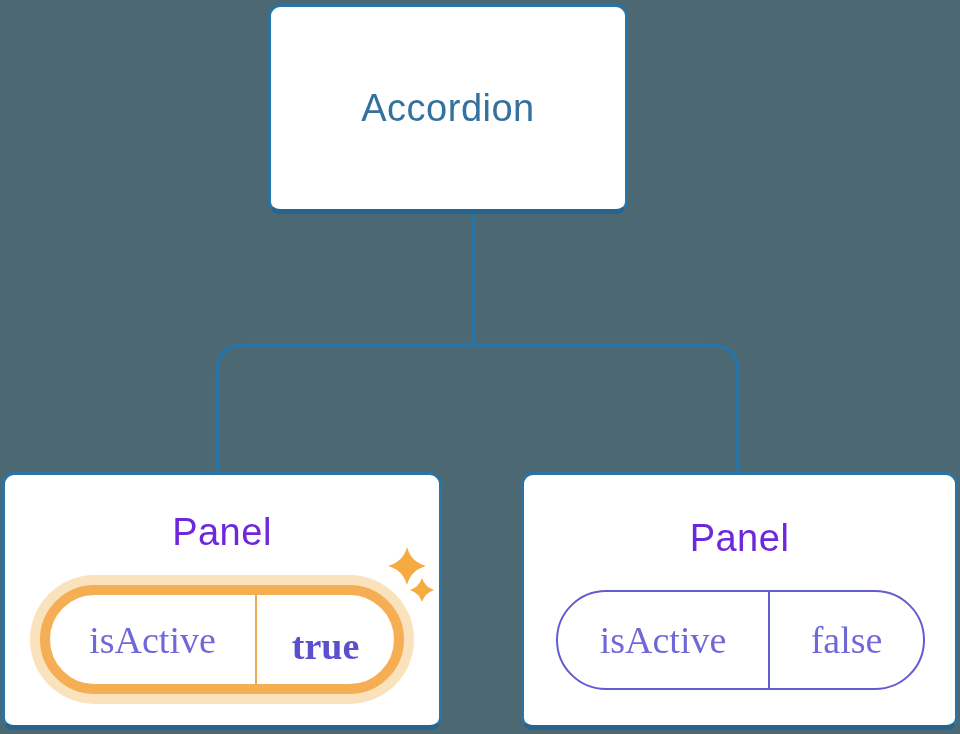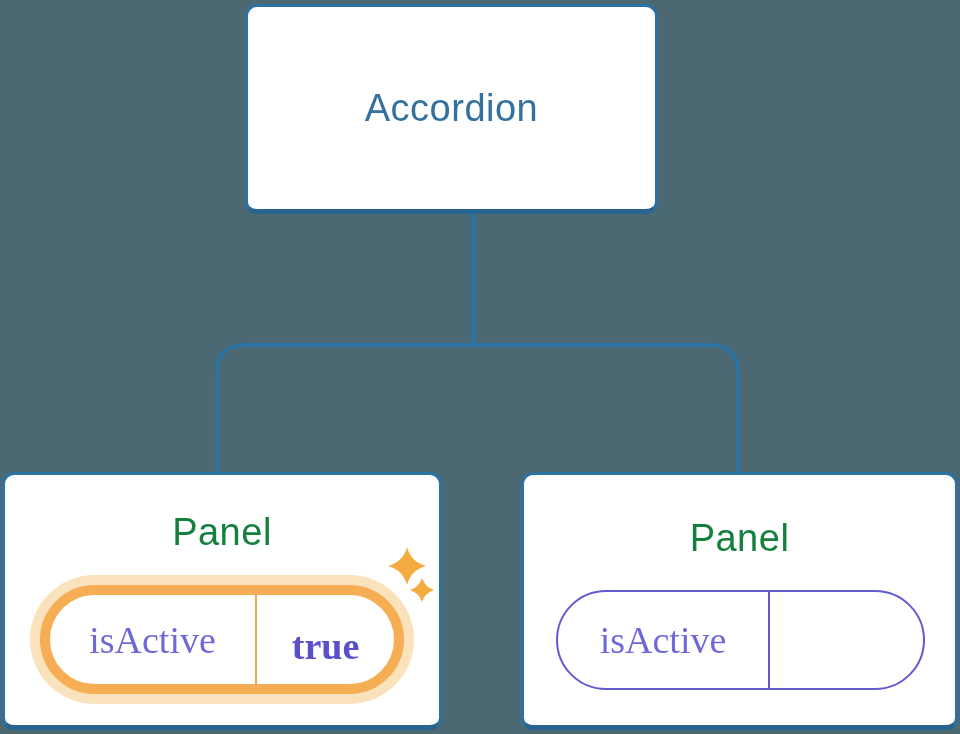--- a/index.html
+++ b/index.html
@@ -27,23 +27,23 @@
   .node {
     position: absolute;
     background: #ffffff;
     border: 3px solid #2B73A3;
     border-bottom-width: 5px;
     border-bottom-color: #27648F;
     border-radius: 12px;
     box-sizing: border-box;
   }
   .accordion-node {
-    left: 245px;
+    left: 268px;
     top: 4px;
-    width: 413px;
+    width: 360px;
     height: 210px;
     display: flex;
     align-items: center;
     justify-content: center;
     text-align: right;
   }
   .node-label {
     color: #33719E;
     font-size: 38px;
     font-weight: 500;
@@ -59,21 +59,21 @@
     left: 521px;
     top: 472px;
     width: 437px;
     height: 258px;
   }
   .panel-title {
     position: absolute;
     left: 0;
     width: 100%;
     text-align: center;
-    color: #15803d;
+    color: #6d28d9;
     font-size: 38px;
     font-weight: 500;
     letter-spacing: 0.5px;
   }
   .panel-left .panel-title { top: 36px; }
   .panel-right .panel-title { top: 42px; }
 
   .state-pill {
     position: absolute;
     background: #ffffff;
@@ -159,16 +159,17 @@
       <path d="M0,-12 Q3,-3 12,0 Q3,3 0,12 Q-3,3 -12,0 Q-3,-3 0,-12 Z" fill="#F5AB40"></path>
     </svg>
   </div>
 
   <div class="node panel-right">
     <div class="panel-title">Panel</div>
 
     <div class="state-pill pill-inactive">
       <div class="pill-cell cell-key">isActive</div>
       <div class="pill-divider divider-purple"></div>
+      <div class="pill-cell cell-value">false</div>
     </div>
   </div>
 
 </div>
 
 </body></html>

